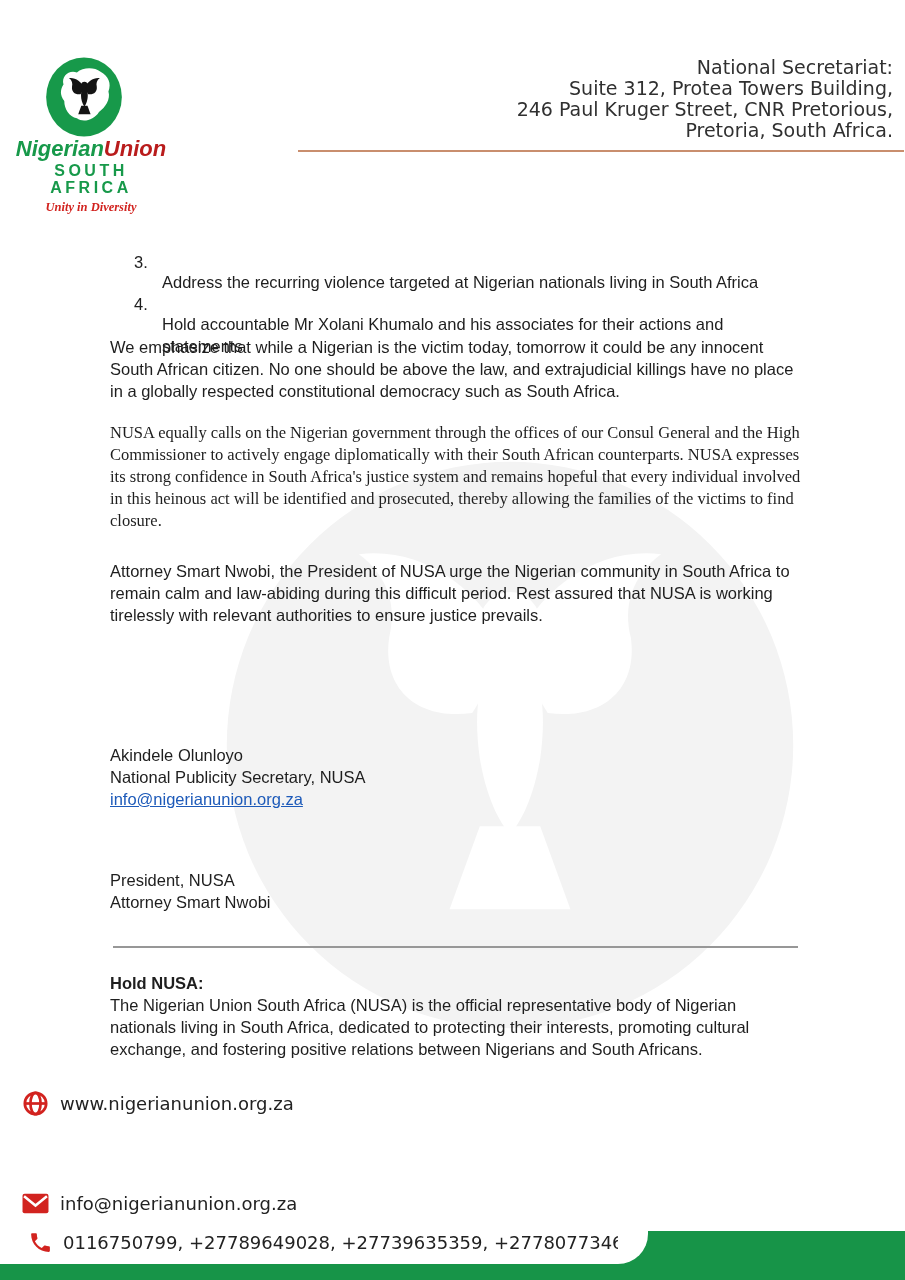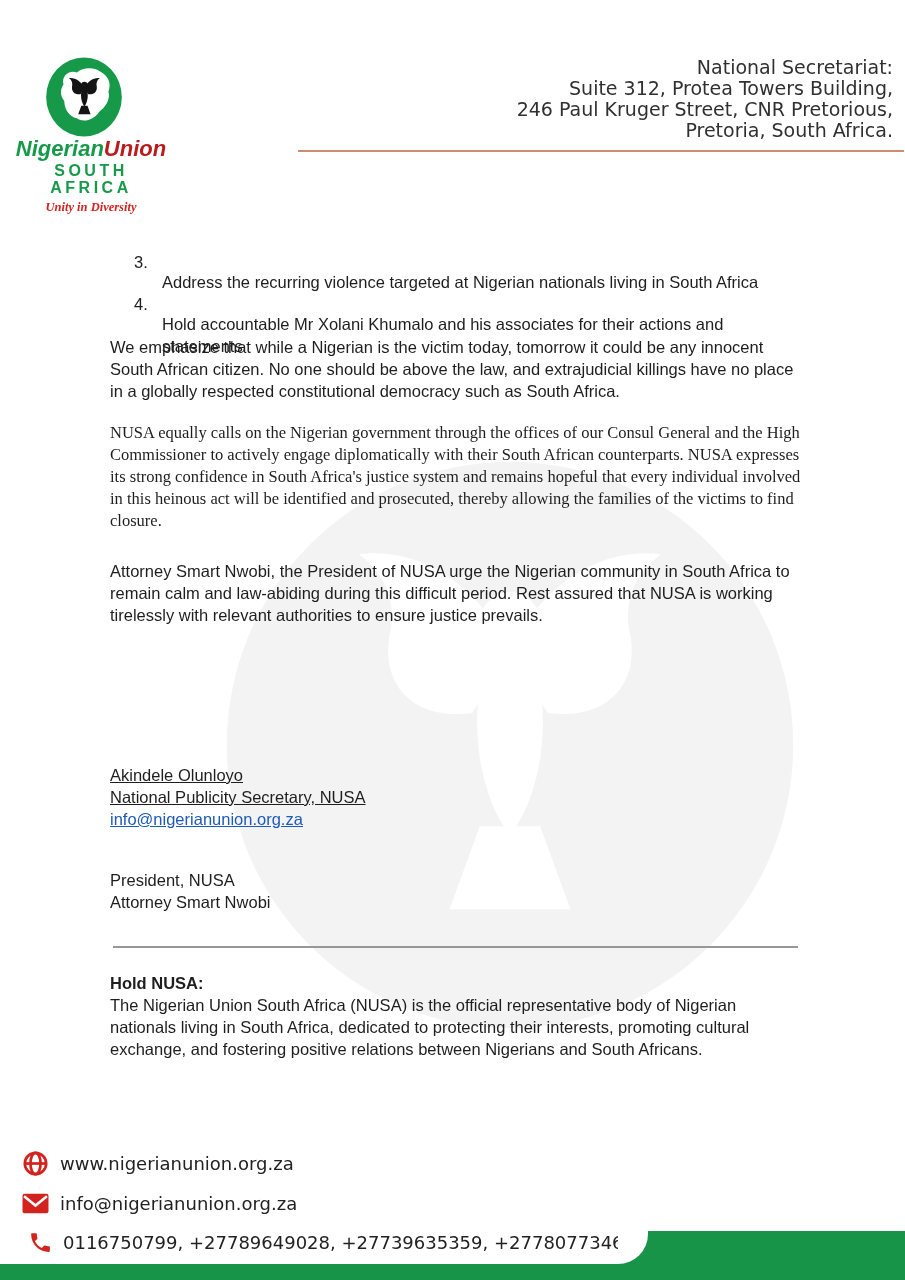--- a/index.html
+++ b/index.html
@@ -29,30 +29,30 @@
   .num-list{position:absolute;left:134px;top:251px;width:660px;}
   .num-row{display:flex;}
   .num-cell{width:28px;flex:0 0 28px;}
   .num-text{max-width:600px;margin-top:20px;}
   .para{position:absolute;left:110px;width:694px;}
   .p1{top:336px;}
   .p2{top:422px;font-family:Liberation Serif, serif;}
   .p3{top:540px;margin-top:20px;}
   .p4{top:635px;}
   .sig{position:absolute;left:110px;width:500px;}
-  .sig1{top:764px;text-decoration:underline;}
+  .sig1{top:744px;}
   .sig2{top:869px;}
   .sig a{color:#1d5ab9;text-decoration:underline;}
   .divider{position:absolute;left:113px;top:946px;width:685px;height:2px;background:#979797;}
   .about{position:absolute;left:110px;top:972px;width:694px;}
   .about-heading{font-weight:bold;}
   
   .contact-row{position:absolute;left:22px;display:flex;align-items:center;height:30px;
     font-family:"DejaVu Sans",sans-serif;font-size:18px;color:#222;}
-  .row-web{top:1148px;}
+  .row-web{top:1088px;}
   .row-mail{top:1188px;}
   .row-phone{top:1227px;}
   .contact-icon{width:27px;height:27px;flex:0 0 27px;margin-right:11px;display:flex;align-items:center;justify-content:center;}
   .row-phone .contact-icon{margin-left:5px;margin-right:9px;}
   .green-strip{position:absolute;left:0;top:1264px;width:905px;height:16px;background:#179448;}
   .green-block{position:absolute;left:618px;top:1231px;width:287px;height:49px;background:#179448;}
   .green-fillet-mask{position:absolute;left:618px;top:1231px;width:30px;height:33px;background:#ffffff;border-bottom-right-radius:30px;}
 </style>
 </head>
 <body>

